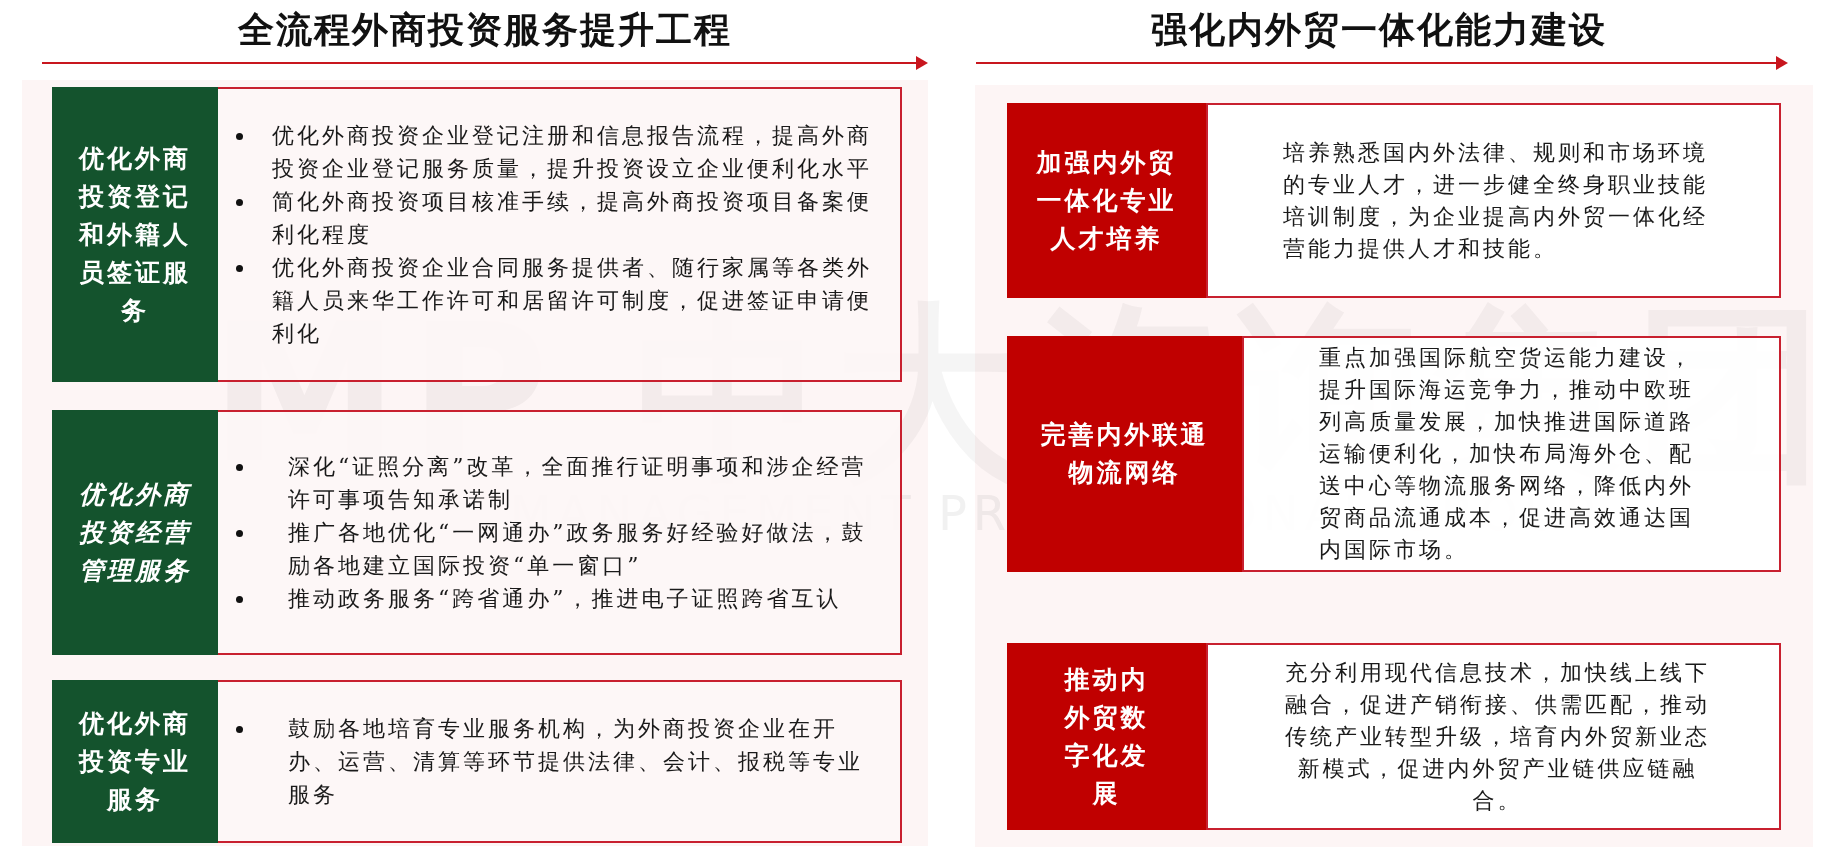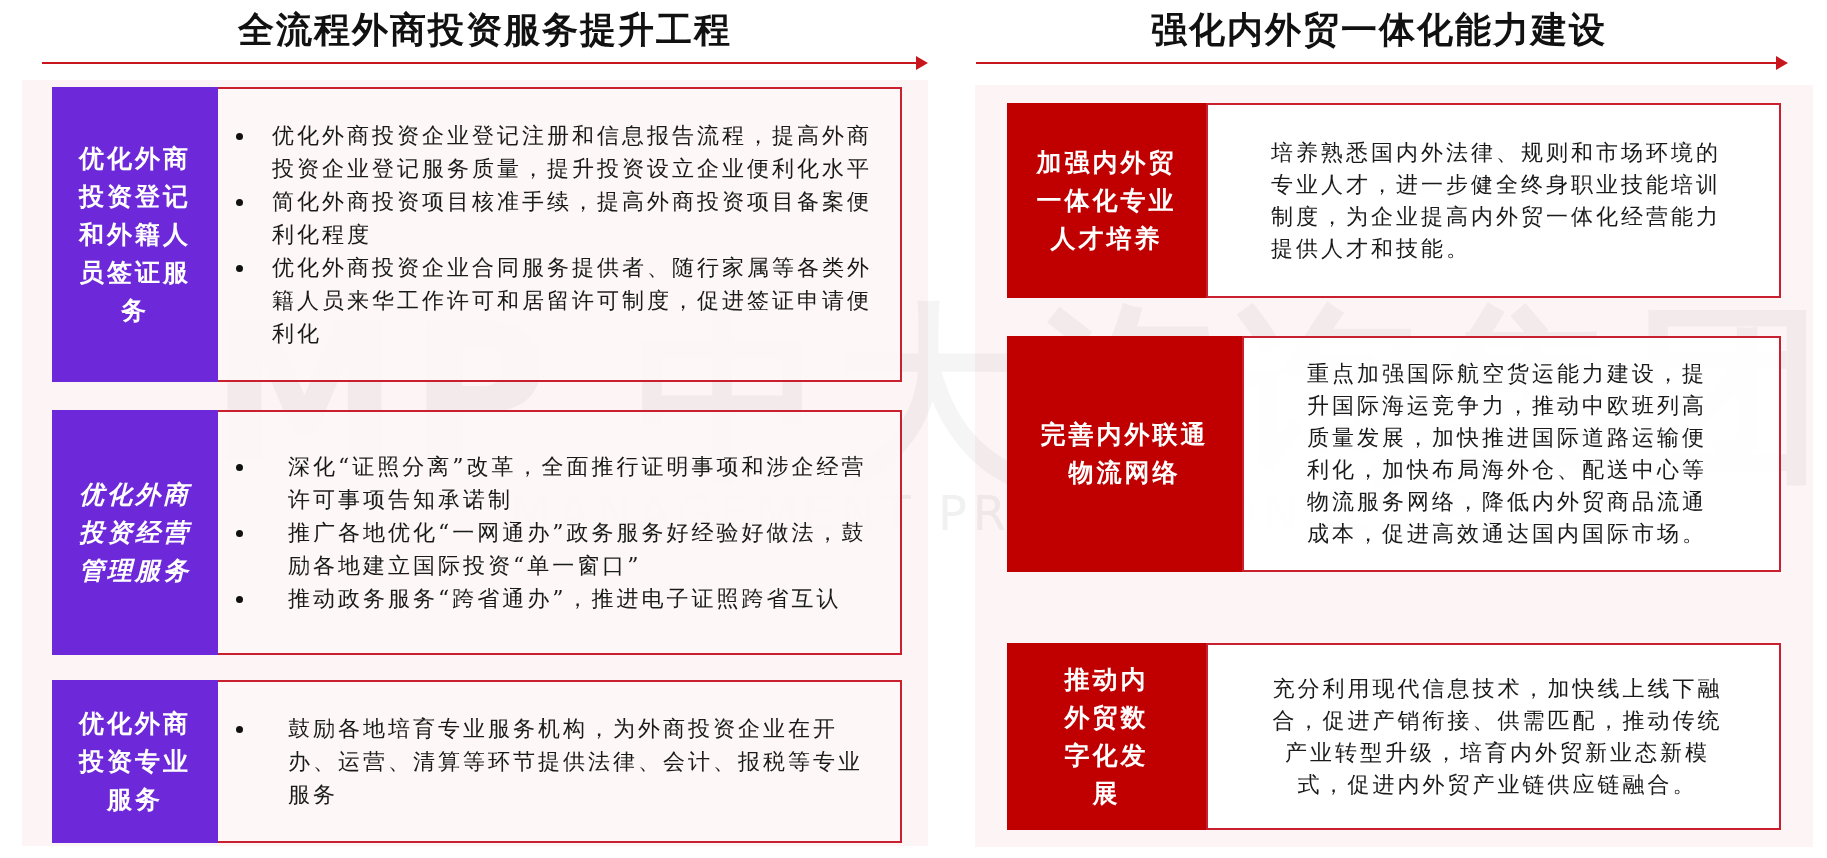--- a/index.html
+++ b/index.html
@@ -33,39 +33,39 @@
     content: ""; position: absolute; right: -12px; top: -6px;
     border-left: 12px solid #c8161e; border-top: 7px solid transparent; border-bottom: 7px solid transparent;
   }
   .panel { position: absolute; background: #fdf5f5; z-index: 0; }
   .row { position: absolute; z-index: 2; display: flex; }
   .label {
     display: flex; align-items: center; justify-content: center; text-align: center;
     color: #ffffff; font-weight: bold; font-size: 25px; line-height: 38px; letter-spacing: 3px;
     box-sizing: border-box; padding: 0 14px;
   }
-  .label-left { background: #6d28d9; }
+  .label-left { background: #14532d; }
   .label-right { background: #c00000; }
   .content {
     flex: 1; box-sizing: border-box; border: 2.5px solid #c8202f; border-left: none;
     display: flex; flex-direction: column; justify-content: center;
   }
   .content-left { background: rgba(253,246,246,0.92); padding: 0 26px 0 14px; }
   .content-right { background: rgba(255,255,255,0.92); padding: 0 52px 0 60px; border-left: 2.5px solid #c8202f; }
   ul.bullets { list-style: none; margin: 0; padding: 0; }
   ul.bullets li {
     position: relative; font-size: 22px; line-height: 33px; letter-spacing: 3px;
     padding-left: 40px;
   }
   ul.bullets.wide li { padding-left: 56px; }
   ul.bullets li .dot {
     position: absolute; left: 4px; top: 14px; width: 7px; height: 7px; border-radius: 50%;
     background: #111;
   }
-  .para { font-size: 22px; line-height: 32px; letter-spacing: 3px; margin: 3px; }
+  .para { font-size: 22px; line-height: 32px; letter-spacing: 3px; margin: 15px; }
   .para.center { text-align: center; }
 </style>
 </head>
 <body>
 
 <div class="panel" style="left:22px; top:80px; width:906px; height:766px;"></div>
 <div class="panel" style="left:975px; top:85px; width:838px; height:762px;"></div>
 
 <div class="watermark">
   <div class="wm-big">MP 中大咨询集团</div>

